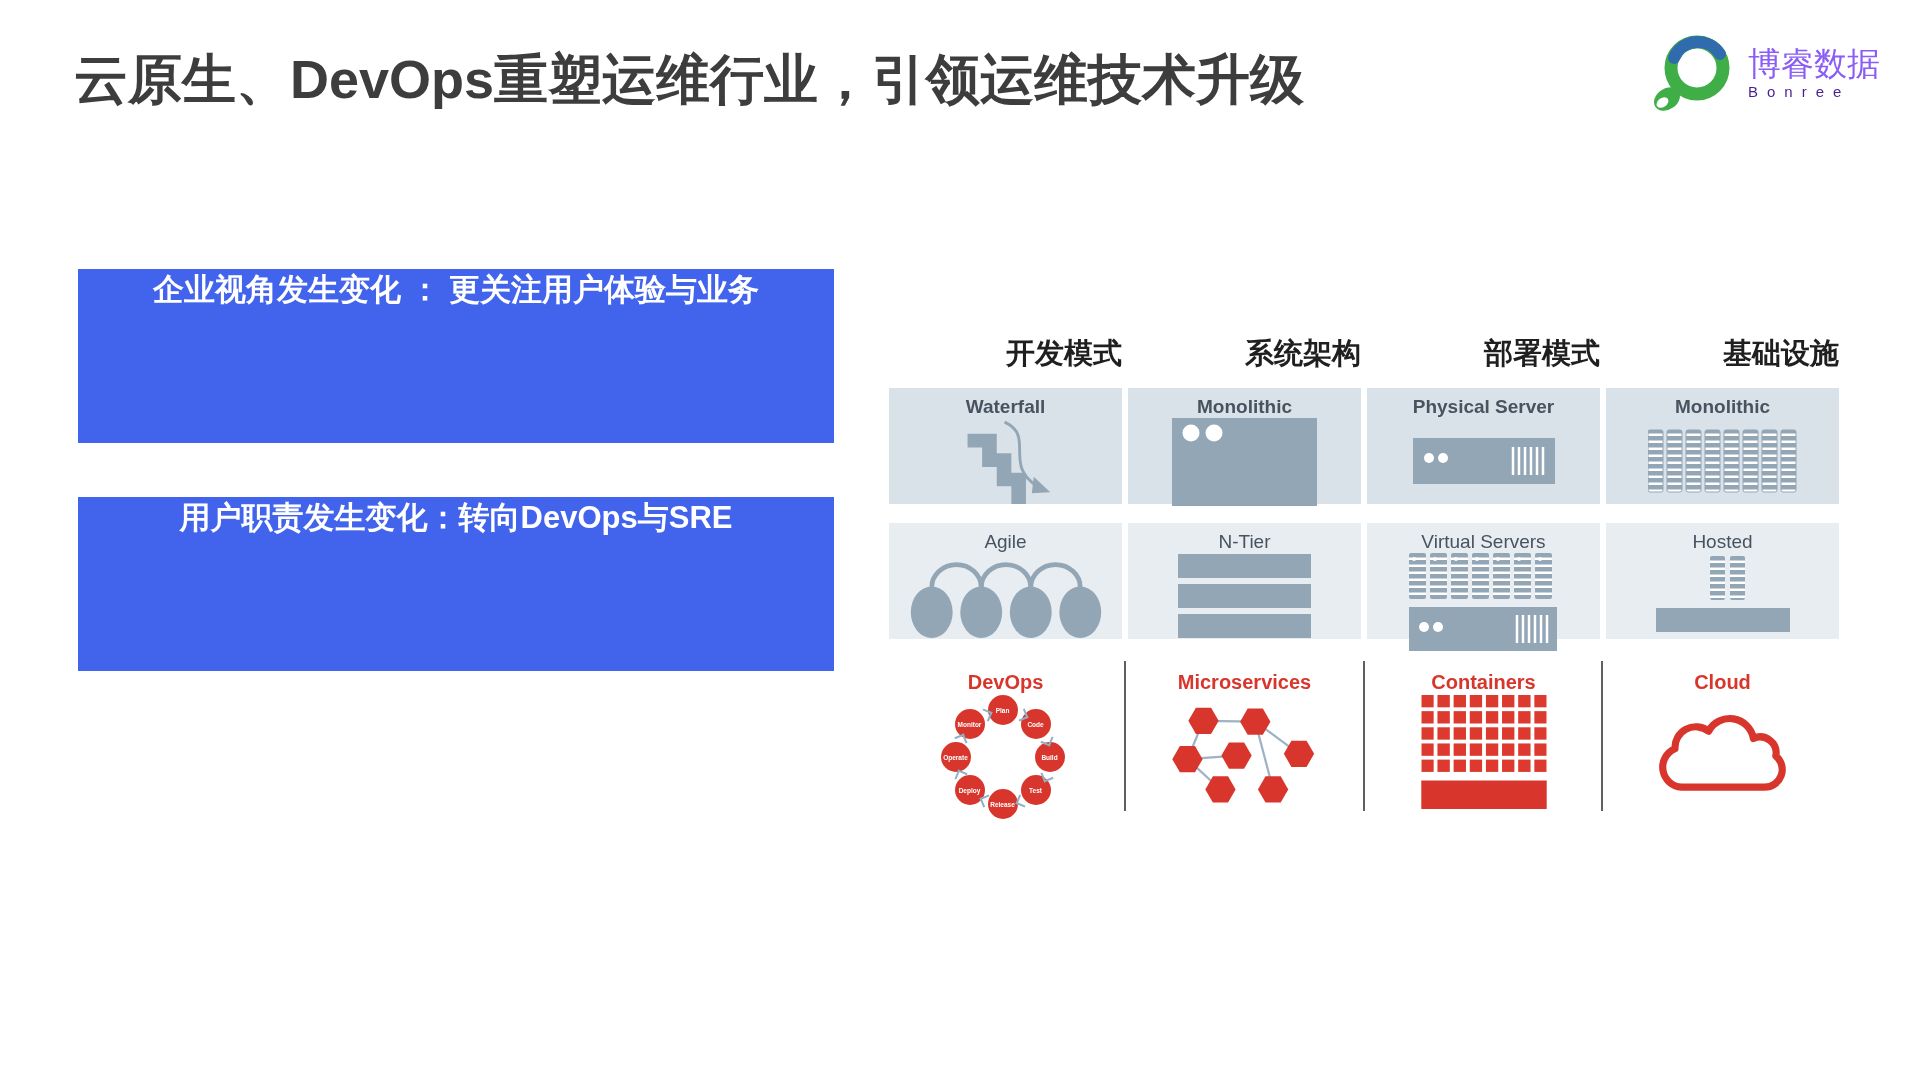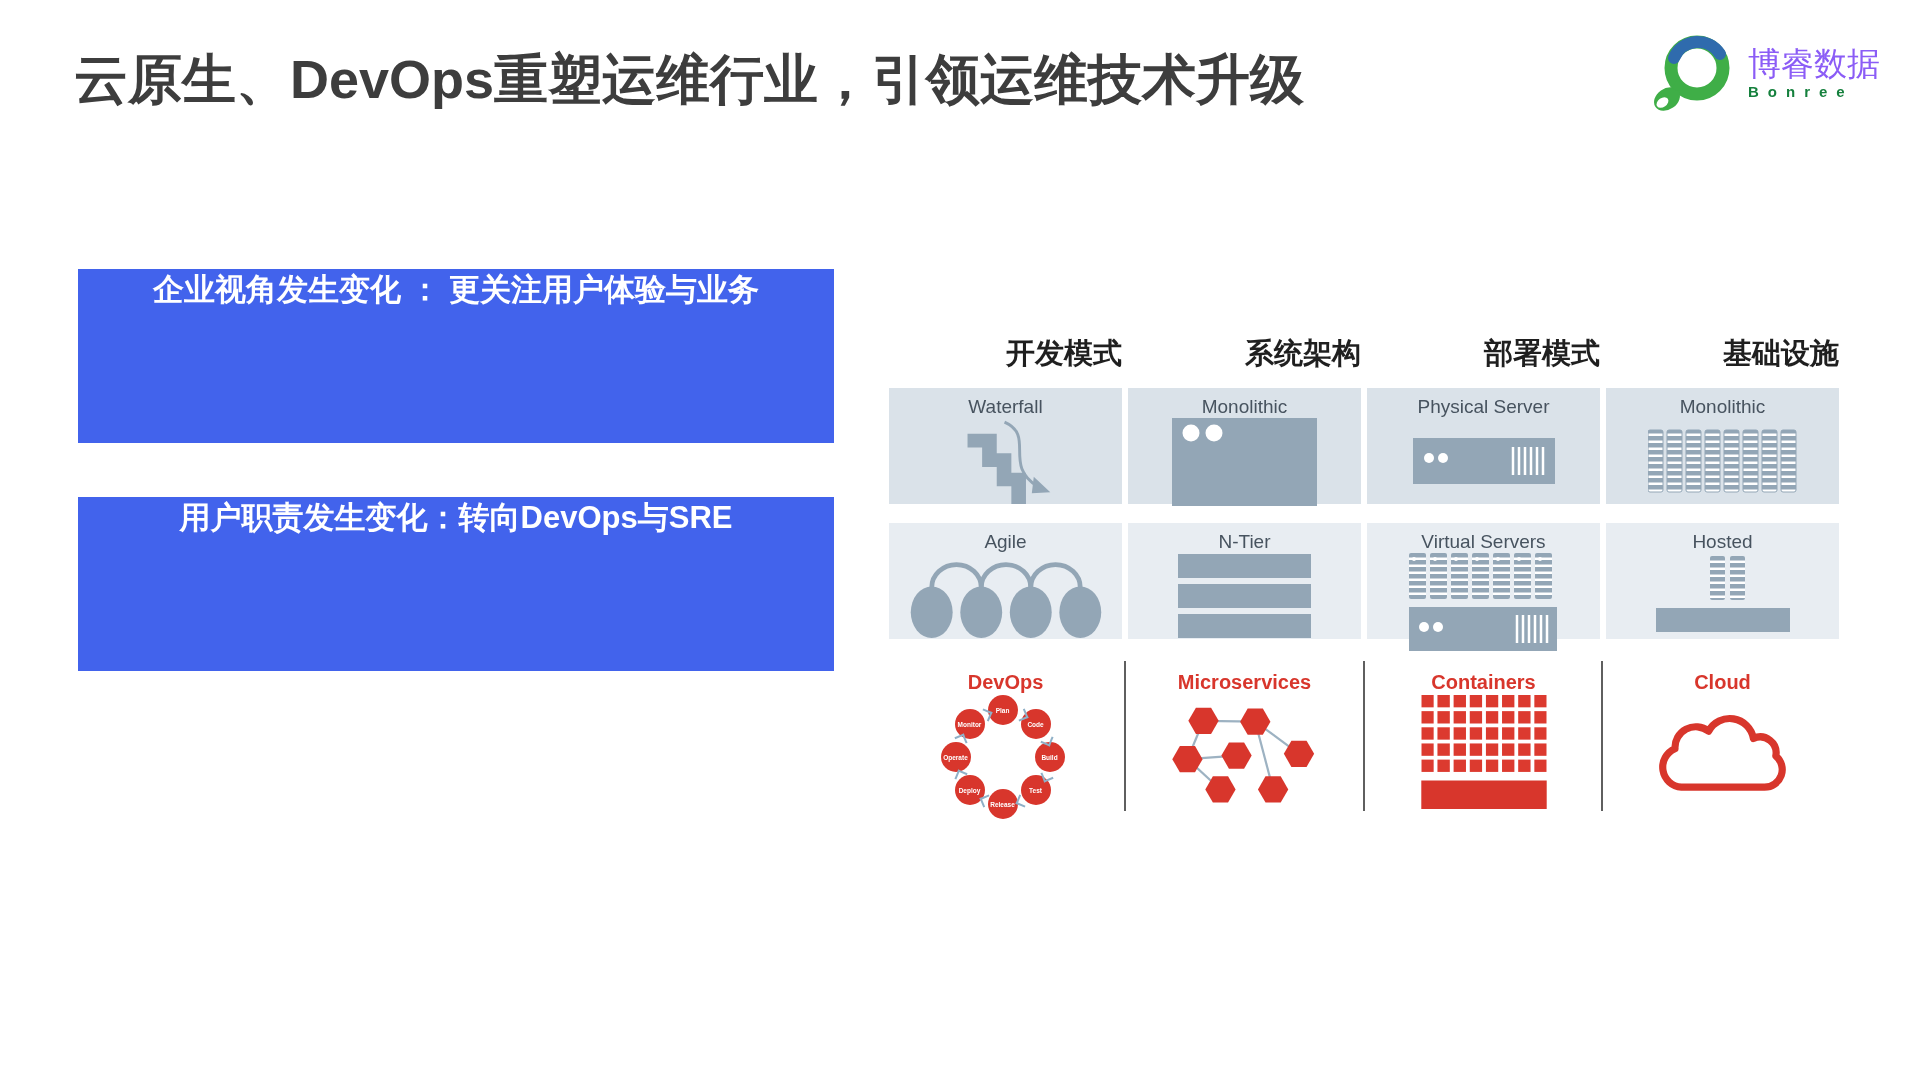--- a/index.html
+++ b/index.html
@@ -7,34 +7,34 @@
          font-family:"Liberation Sans","DejaVu Sans",sans-serif;}
 
   
   .title{position:absolute;left:74px;top:44px;margin:0;font-size:54px;font-weight:800;
          color:var(--title-gray,#3d3d3d);white-space:nowrap;letter-spacing:0;}
 
   
   .logo{position:absolute;left:1650px;top:28px;display:flex;align-items:center;gap:8px;}
   .logo-icon{width:90px;height:90px;flex:0 0 auto;}
   .logo-name{font-size:33px;font-weight:400;color:#8b5cf6;line-height:1.1;}
-  .logo-latin{font-size:15px;letter-spacing:9px;color:#15803d;font-weight:bold;}
+  .logo-latin{font-size:15px;letter-spacing:9px;color:#4c1d95;}
 
   
   .panel{position:absolute;left:78px;width:756px;height:174px;background:var(--accent-blue,#4263EC);
          color:#fff;font-size:31px;font-weight:700;display:flex;justify-content:center;
          text-align:center;padding:0 10px;box-sizing:border-box;}
   .panel.p1{top:269px;} .panel.p2{top:497px;} .panel.p3{top:727px;}
 
   
   .matrix{position:absolute;left:889px;top:332px;width:950px;}
   .mheader{display:grid;grid-template-columns:repeat(4,233px);gap:6px;margin-bottom:14px;}
   .mheader span{font-size:29px;font-weight:700;color:#1f1f1f;text-align:right;line-height:42px;height:42px;}
   .mrow{display:grid;grid-template-columns:repeat(4,233px);gap:6px;}
-  .mrow.r1{margin-bottom:19px;} .mrow.r2{margin-bottom:20px;}
+  .mrow.r1{margin-bottom:19px;font-weight:bold;} .mrow.r2{margin-bottom:20px;}
   .cell{height:116px;display:flex;flex-direction:column;align-items:center;padding-top:9px;
         box-sizing:border-box;overflow:visible;}
   .r1 .cell{background:var(--cell-bg-row1,#DAE2E9);}
   .r2 .cell{background:var(--cell-bg-row2,#E8EDF2);}
   .clabel{font-size:19px;color:#47535f;line-height:1.1;}
   .iwrap{flex:1;display:flex;align-items:center;justify-content:center;width:100%;}
   .slate-icon{color:var(--slate,#93A6B6);}
   .red-icon{color:var(--red,#D8362C);}
 
   .mrow.r3{position:relative;}

